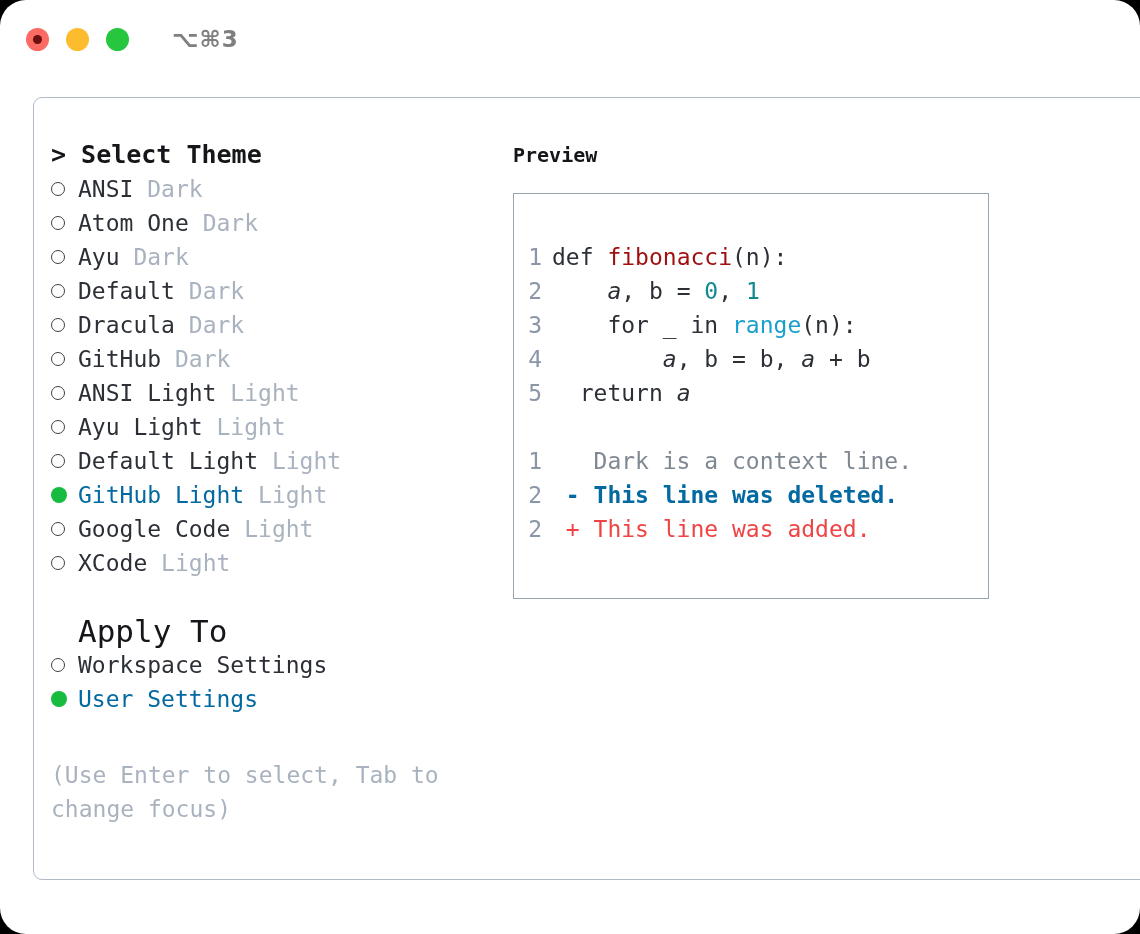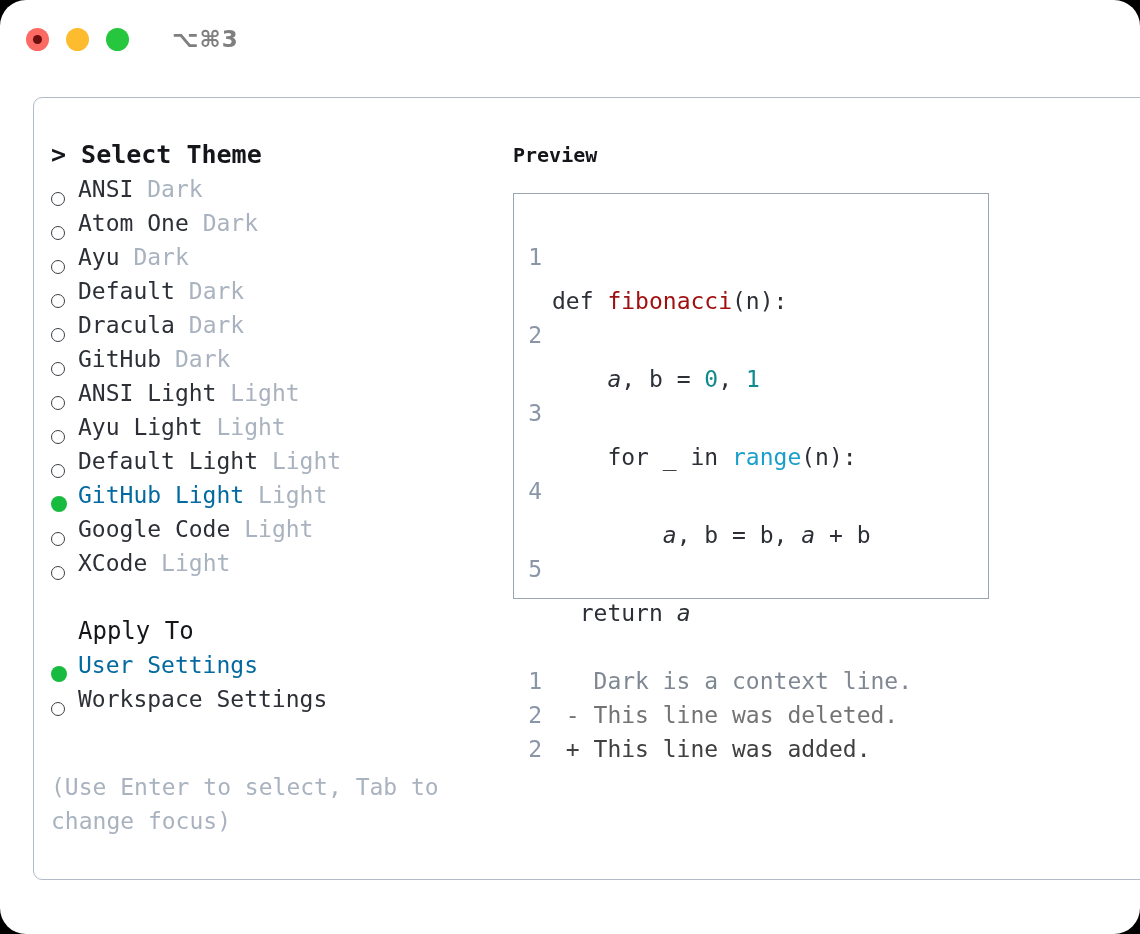--- a/index.html
+++ b/index.html
@@ -71,21 +71,21 @@
   .section-title {
     font-size: 25px;
     font-weight: bold;
     color: #14161a;
     line-height: 34px;
     white-space: pre;
   }
 
   .opt-row {
     display: flex;
-    align-items: flex-end;
+    align-items: center;
     height: 34px;
     font-size: 23px;
     white-space: pre;
     line-height: 34px;
   }
   .marker {
     width: 27px;
     flex: 0 0 27px;
     display: flex;
     align-items: center;
@@ -99,31 +99,31 @@
   .dot-filled {
     width: 16px; height: 16px;
     border-radius: 50%;
     background: #16bb3f;
   }
   .opt-name { color: #2c3036; }
   .opt-name.sel { color: #0369a1; }
   .opt-tag  { color: #a9b2bf; }
 
   .apply-title {
-    font-size: 24px;
+    font-size: 31px;
     color: #14161a;
     line-height: 34px;
     padding-left: 27px;
     white-space: pre;
   }
 
   .spacer-block { height: 34px; }
 
   .hint {
-    margin-top: 54px;
+    margin-top: 42px;
     font-size: 23px;
     color: #a9b2bf;
     line-height: 34px;
     max-width: 410px;
     white-space: pre-wrap;
   }
 
   
   .preview-title {
     font-size: 20px;
@@ -149,32 +149,32 @@
     line-height: 34px;
     white-space: pre;
   }
   .gutter {
     width: 38px;
     flex: 0 0 38px;
     text-align: right;
     color: #8a96a8;
     padding-right: 10px;
   }
-  .code-body { color: #2c3036; margin-top: 44px; }
+  .code-body { color: #2c3036; }
 
   .tok-plain  { color: #2c3036; }
   .tok-fn     { color: #a01010; }
   .tok-num    { color: #0f8a8f; }
   .tok-builtin{ color: #1a9fcc; }
   .tok-var    { color: #2c3036; font-style: italic; }
 
   .diff-gap { height: 34px; }
   .diff-ctx { color: #7f8892; }
-  .diff-del { color: #737373; }
-  .diff-add { color: #404040; text-align: right; }
+  .diff-del { color: #0369a1; font-weight: bold; }
+  .diff-add { color: #ef4444; text-align: right; }
 </style>
 </head>
 <body>
 
 <div class="window">
 
   <div class="titlebar">
     <div class="lights">
       <span class="light light-red">
         <span class="rec-dot"></span>
@@ -204,22 +204,22 @@
             <div class="opt-row"><span class="marker"><span class="dot-filled"></span></span><span class="opt-name sel">GitHub Light</span><span> </span><span class="opt-tag">Light</span></div>
             <div class="opt-row"><span class="marker"><span class="dot-hollow"></span></span><span class="opt-name">Google Code</span><span> </span><span class="opt-tag">Light</span></div>
             <div class="opt-row"><span class="marker"><span class="dot-hollow"></span></span><span class="opt-name">XCode</span><span> </span><span class="opt-tag">Light</span></div>
           </div>
 
         <div class="spacer-block"></div>
 
         <div class="apply-title">Apply To</div>
 
         <div id="apply-list">
+            <div class="opt-row"><span class="marker"><span class="dot-hollow"></span></span><span class="opt-name">Workspace Settings</span></div>
             <div class="opt-row"><span class="marker"><span class="dot-filled"></span></span><span class="opt-name sel">User Settings</span></div>
-            <div class="opt-row"><span class="marker"><span class="dot-hollow"></span></span><span class="opt-name">Workspace Settings</span></div>
           </div>
 
         <div class="hint">(Use Enter to select, Tab to change focus)</div>
       </div>
 
       <div class="col-right">
         <div class="preview-title">Preview</div>
 
         <div class="preview-box">
           <div id="code-block">

